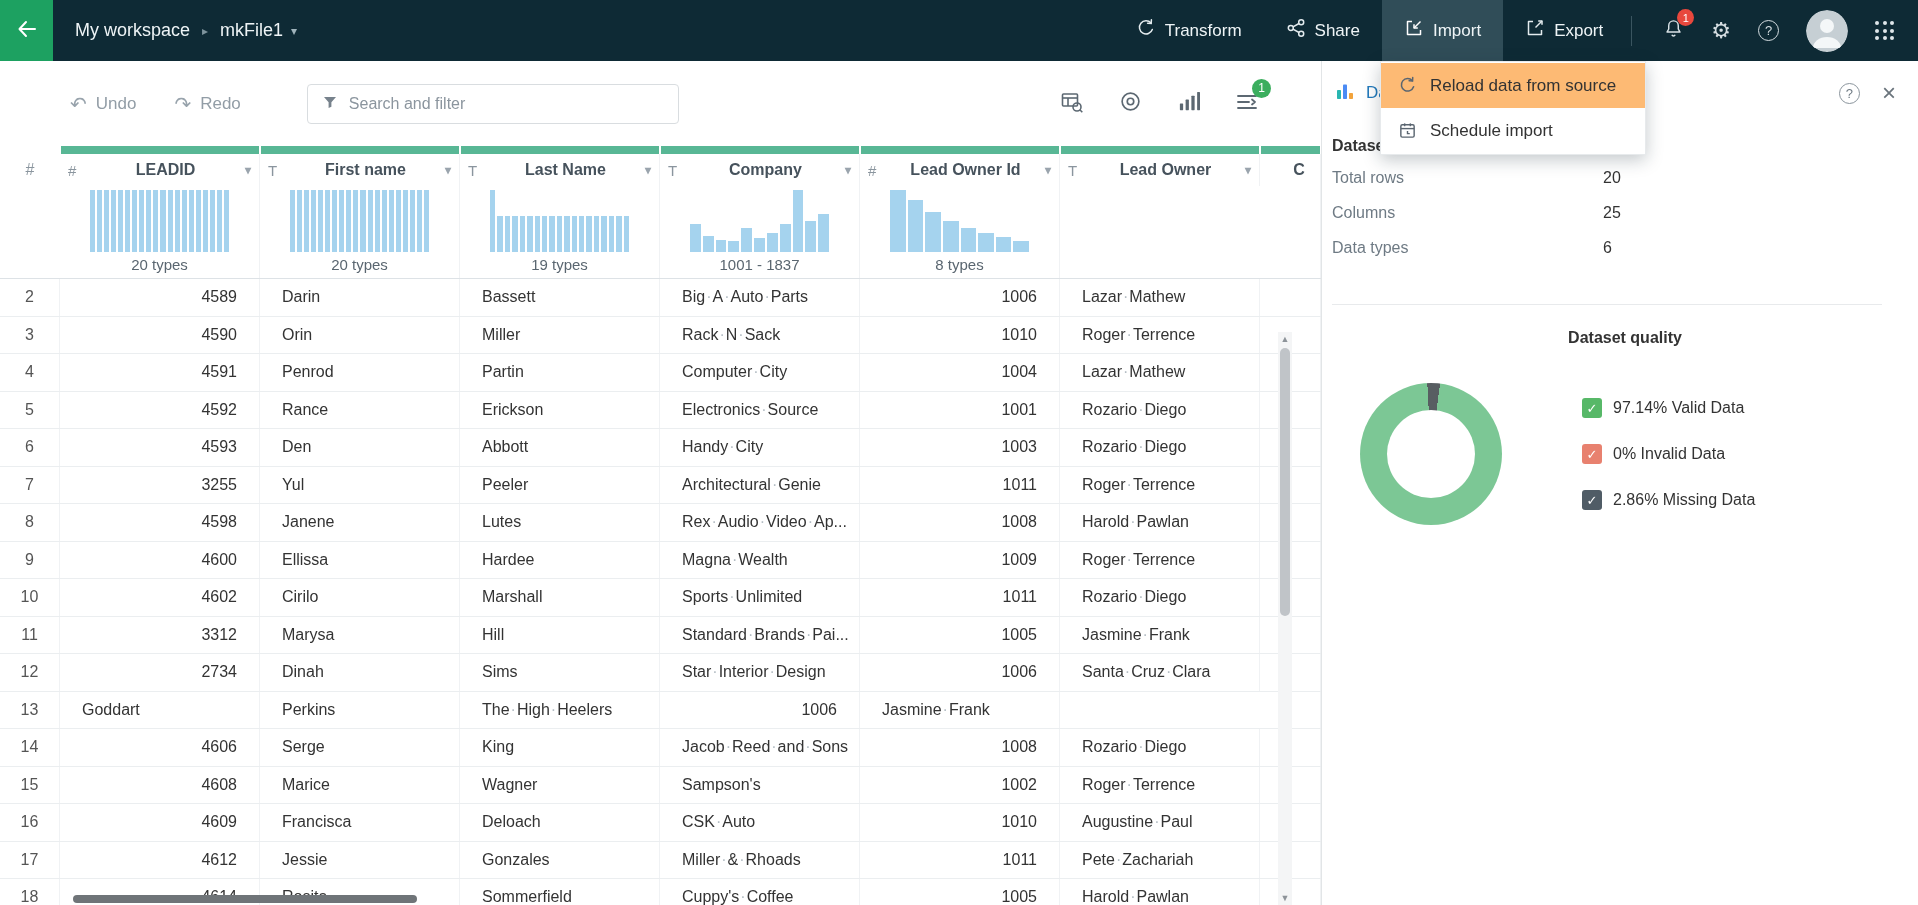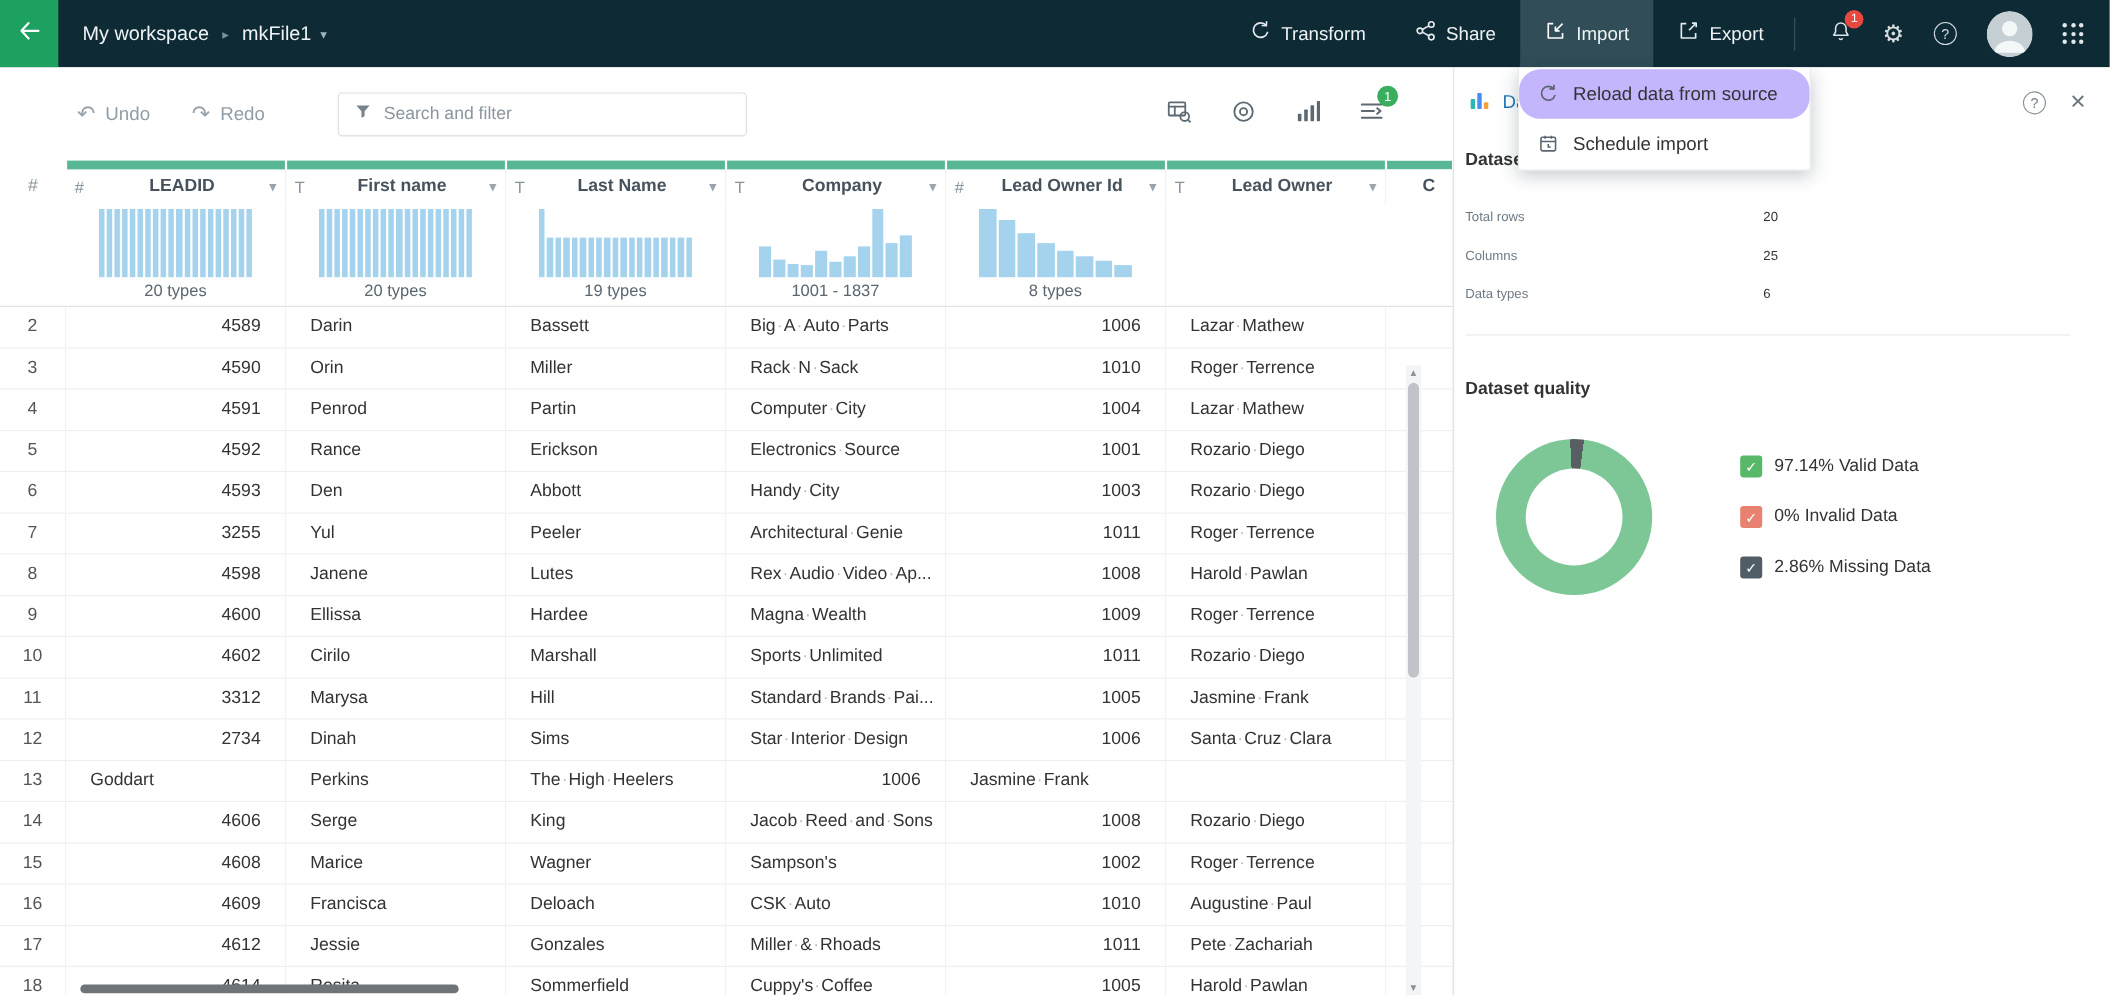--- a/index.html
+++ b/index.html
@@ -25,21 +25,21 @@
   .help-circ { width:21px; height:21px; border:1.6px solid #d5dde1; border-radius:50%; color:#d5dde1;
     font-size:13px; display:flex; align-items:center; justify-content:center; }
   .avatar { width:42px; height:42px; border-radius:50%; overflow:hidden; }
   .apps-grid { display:grid; grid-template-columns:repeat(3,4px); grid-template-rows:repeat(3,4px); gap:3.5px; }
   .apps-grid i { width:4px; height:4px; border-radius:50%; background:#dfe7ea; }
 
   
   .dropdown { position:absolute; left:1380px; top:61px; width:266px; background:#fff; z-index:60;
     box-shadow:0 5px 16px rgba(20,40,50,0.25); border:1px solid #e7eaec; padding:1px 0; }
   .dd-item { height:45px; display:flex; align-items:center; gap:13px; padding:0 17px; font-size:17px; color:#333; cursor:pointer; }
-  .dd-item.hl { background:#c4b5fd;border-radius:19px; }
+  .dd-item.hl { background:#fdba74; }
   .dd-icon { display:flex; align-items:center; }
 
   
   .content { display:flex; height:844px; }
   .main { flex:1; min-width:0; position:relative; overflow:hidden; }
 
   
   .toolbar { height:85px; display:flex; align-items:center; padding:0 62px 0 70px; }
   .tl-btn { display:flex; align-items:center; gap:9px; color:#929da6; font-size:17px; cursor:pointer; margin-right:38px; }
   .tl-arrow { font-size:20px; color:#98a3ac; line-height:1; }
@@ -89,25 +89,25 @@
   
   .panel { width:597px; flex:0 0 597px; border-left:1px solid #e2e5e7; position:relative; }
   .panel-header { height:64px; display:flex; align-items:center; gap:11px; padding:0 22px 0 13px; }
   .panel-title { font-size:17px; color:#2279bb; flex:1; white-space:nowrap; overflow:hidden; }
   .ph-icons { display:flex; align-items:center; gap:22px; }
   .p-help { width:21px; height:21px; border:1.5px solid #8a949c; border-radius:50%; color:#717c85; font-size:13px;
     display:flex; align-items:center; justify-content:center; cursor:pointer; }
   .p-close { font-size:24px; color:#6a747c; line-height:1; cursor:pointer; }
   .p-section-h { font-size:16px; font-weight:700; color:#333; padding-left:10px; margin-top:12px; }
   .stats { margin-top:14px; }
-  .stat-row { display:flex; height:35px; align-items:flex-end; padding-left:10px; font-size:12px; }
+  .stat-row { display:flex; height:35px; align-items:flex-start; padding-left:10px; font-size:16px; }
   .stat-label { flex:0 0 271px; color:#6e7a84; }
   .stat-value { color:#333; }
   .p-divider { border-top:1px solid #e8eaec; margin:30px 36px 0 10px; }
-  .q-head { margin-top:40px; }
+  .q-head { margin-top:24px;text-align:center; }
   .q-body { display:flex; align-items:center; margin-top:36px; padding-left:10px; }
   .donut { width:142px; height:142px; border-radius:50%; margin-left:28px; position:relative; }
   .donut::after { content:""; position:absolute; inset:27px; background:#fff; border-radius:50%; }
   .legend { margin-left:80px; display:flex; flex-direction:column; gap:26px; }
   .lg-row { display:flex; align-items:center; gap:11px; font-size:16px; color:#333; }
   .lg-check { width:20px; height:20px; border-radius:3px; color:#fff; font-size:13px; display:flex;
     align-items:center; justify-content:center; cursor:pointer; }
 </style>
 </head>
 <body>

